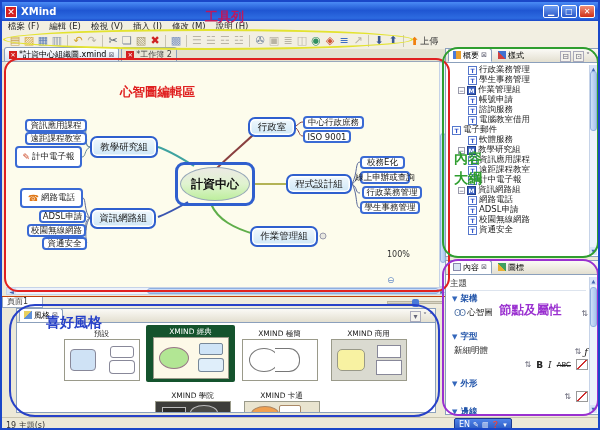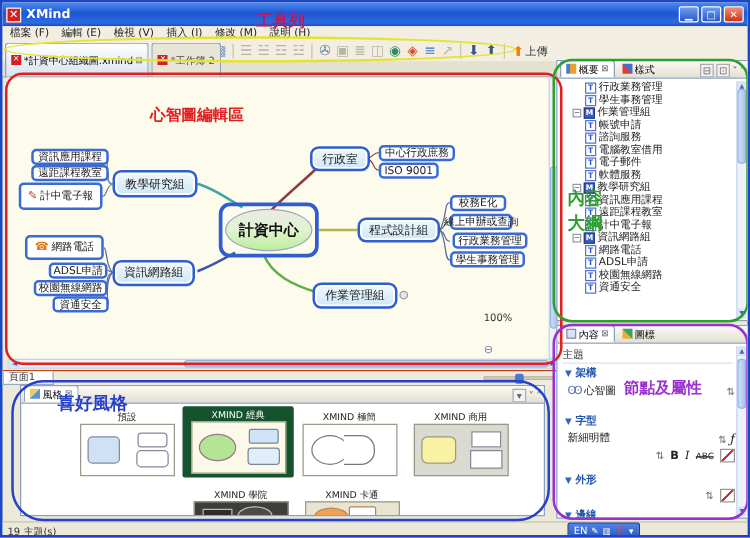--- a/index.html
+++ b/index.html
@@ -23,21 +23,21 @@
   .menu-item{cursor:default;}
   .toolbar{position:absolute;left:0;top:31px;right:0;height:16px;background:#f2efe2;
     display:flex;align-items:center;padding:0 6px;font-size:11px;}
   .tb-icon{width:14px;text-align:center;line-height:14px;}
   .tb-sep{width:1px;height:12px;background:#c8c4b0;margin:0 3px;}
   .upload-btn{display:flex;align-items:center;font-size:9px;color:#333;gap:1px;padding:0 3px;}
   .upload-arrow{color:#f08010;font-weight:bold;font-size:11px;}
   
   .tabbar{position:absolute;left:0;top:47px;width:443px;height:13px;background:#e4e1d0;
     display:flex;align-items:flex-end;padding-left:2px;gap:2px;border-bottom:1px solid #9aa8bc;}
-  .etab{display:flex;align-items:center;gap:2px;font-size:8px;height:27px;padding:0 4px;
+  .etab{display:flex;align-items:center;gap:2px;font-size:8px;height:14px;padding:0 4px;
     border:1px solid #8ba0bc;border-bottom:none;border-radius:3px 3px 0 0;background:linear-gradient(180deg,#fff,#d8e4f2);}
   .etab.inactive{background:#e8e5d6;color:#444;}
   .etab .mini-logo{width:8px;height:8px;background:#d42020;color:#fff;font-size:6px;line-height:8px;
     text-align:center;font-weight:bold;}
   .etab .tclose{font-size:7px;color:#667;}
   
   .canvas{position:absolute;left:4px;top:60px;width:433px;height:225px;background:#fdfcec;overflow:hidden;}
   .canvas svg{position:absolute;left:0;top:0;pointer-events:none;}
   .node{position:absolute;display:flex;align-items:center;justify-content:center;gap:2px;
     font-size:8.5px;color:#1a1a1a;background:#fff;border:2px solid #3a6ad4;border-radius:4px;
@@ -359,21 +359,21 @@
           <span>帳號申請</span>
         </div>
         <div class="trow" style="padding-left: 20px;">
           <span class="tico T">T</span>
           <span>諮詢服務</span>
         </div>
         <div class="trow" style="padding-left: 20px;">
           <span class="tico T">T</span>
           <span>電腦教室借用</span>
         </div>
-        <div class="trow" style="padding-left: 20px;">
+        <div class="trow" style="padding-left: 4px;">
           <span class="tico T">T</span>
           <span>電子郵件</span>
         </div>
         <div class="trow" style="padding-left: 20px;">
           <span class="tico T">T</span>
           <span>軟體服務</span>
         </div>
         <div class="trow" style="padding-left: 10px;">
           <span class="texp">−</span>
           <span class="tico M">M</span>

